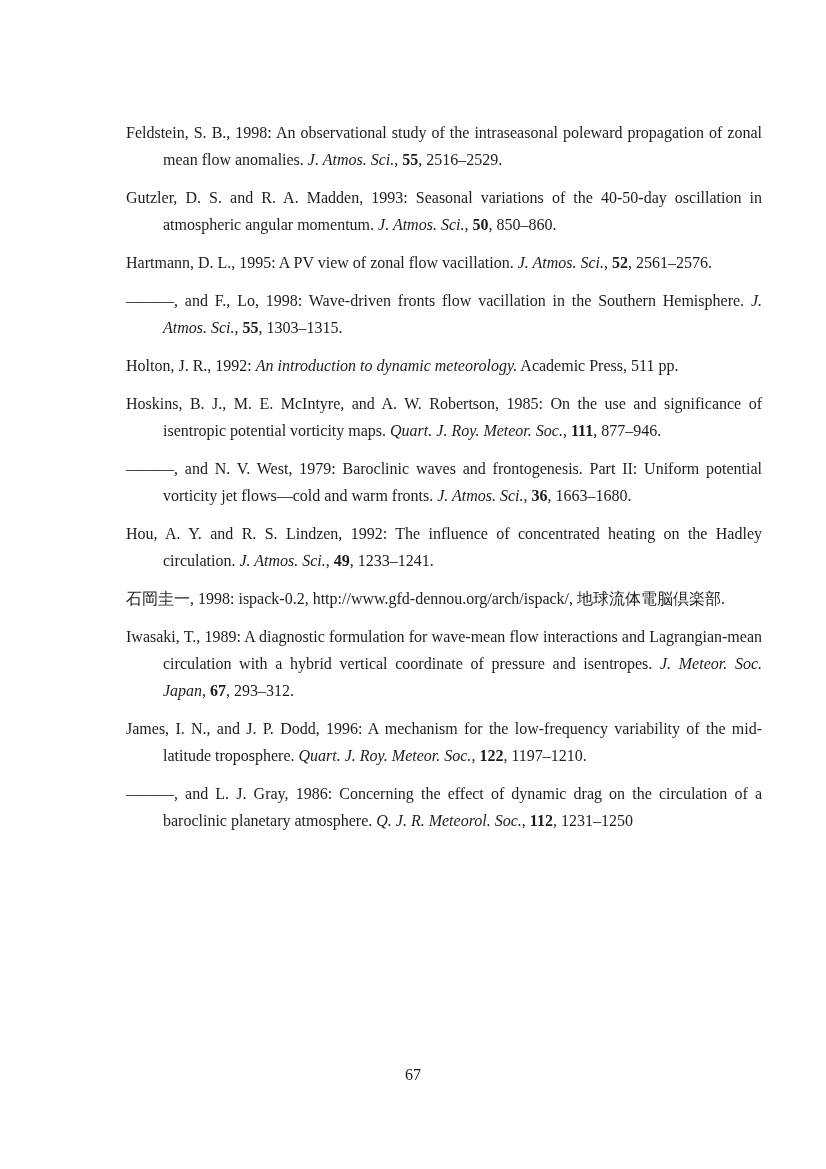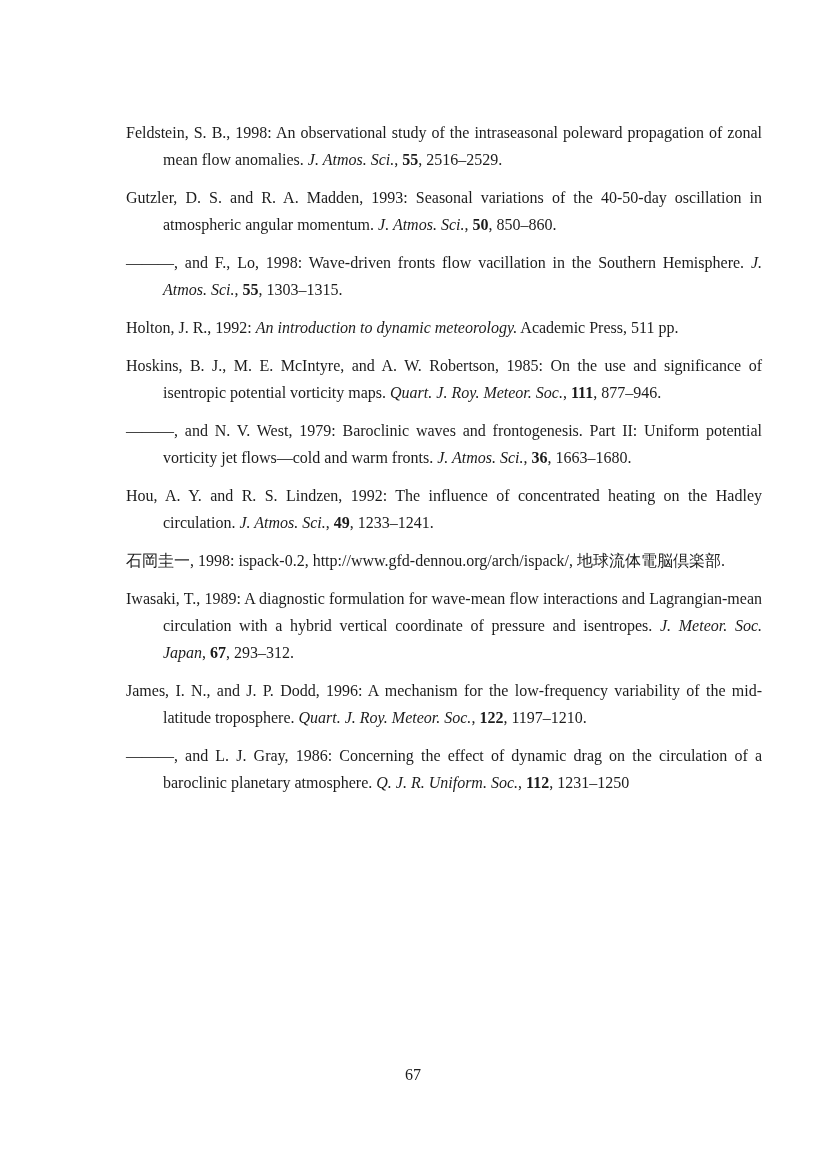--- a/index.html
+++ b/index.html
@@ -43,24 +43,25 @@
     color: #1c1c1c;
   }
 </style>
 </head>
 <body>
 
 <div class="page">
   <main class="refs">
       <p class="ref"><span class="n">Feldstein, S. B., 1998: An observational study of the intraseasonal poleward propagation of zonal mean flow anomalies. </span><span class="i">J. Atmos. Sci.</span><span class="n">, </span><span class="b">55</span><span class="n">, 2516–2529.</span></p>
       <p class="ref"><span class="n">Gutzler, D. S. and R. A. Madden, 1993: Seasonal variations of the 40-50-day oscillation in atmospheric angular momentum. </span><span class="i">J. Atmos. Sci.</span><span class="n">, </span><span class="b">50</span><span class="n">, 850–860.</span></p>
+      <p class="ref"><span class="n">Hartmann, D. L., 1995: A PV view of zonal flow vacillation. </span><span class="i">J. Atmos. Sci.</span><span class="n">, </span><span class="b">52</span><span class="n">, 2561–2576.</span></p>
       <p class="ref"><span class="n">———, and F., Lo, 1998: Wave-driven fronts flow vacillation in the Southern Hemisphere. </span><span class="i">J. Atmos. Sci.</span><span class="n">, </span><span class="b">55</span><span class="n">, 1303–1315.</span></p>
       <p class="ref"><span class="n">Holton, J. R., 1992: </span><span class="i">An introduction to dynamic meteorology.</span><span class="n"> Academic Press, 511 pp.</span></p>
       <p class="ref"><span class="n">Hoskins, B. J., M. E. McIntyre, and A. W. Robertson, 1985: On the use and significance of isentropic potential vorticity maps. </span><span class="i">Quart. J. Roy. Meteor. Soc.</span><span class="n">, </span><span class="b">111</span><span class="n">, 877–946.</span></p>
       <p class="ref"><span class="n">———, and N. V. West, 1979: Baroclinic waves and frontogenesis. Part II: Uniform potential vorticity jet flows—cold and warm fronts. </span><span class="i">J. Atmos. Sci.</span><span class="n">, </span><span class="b">36</span><span class="n">, 1663–1680.</span></p>
       <p class="ref"><span class="n">Hou, A. Y. and R. S. Lindzen, 1992: The influence of concentrated heating on the Hadley circulation. </span><span class="i">J. Atmos. Sci.</span><span class="n">, </span><span class="b">49</span><span class="n">, 1233–1241.</span></p>
       <p class="ref"><span class="n">石岡圭一, 1998: ispack-0.2, http://www.gfd-dennou.org/arch/ispack/, 地球流体電脳倶楽部.</span></p>
       <p class="ref"><span class="n">Iwasaki, T., 1989: A diagnostic formulation for wave-mean flow interactions and Lagrangian-mean circulation with a hybrid vertical coordinate of pressure and isentropes. </span><span class="i">J. Meteor. Soc. Japan</span><span class="n">, </span><span class="b">67</span><span class="n">, 293–312.</span></p>
       <p class="ref"><span class="n">James, I. N., and J. P. Dodd, 1996: A mechanism for the low-frequency variability of the mid-latitude troposphere. </span><span class="i">Quart. J. Roy. Meteor. Soc.</span><span class="n">, </span><span class="b">122</span><span class="n">, 1197–1210.</span></p>
-      <p class="ref"><span class="n">———, and L. J. Gray, 1986: Concerning the effect of dynamic drag on the circulation of a baroclinic planetary atmosphere. </span><span class="i">Q. J. R. Uniform. Soc.</span><span class="n">, </span><span class="b">112</span><span class="n">, 1231–1250</span></p>
+      <p class="ref"><span class="n">———, and L. J. Gray, 1986: Concerning the effect of dynamic drag on the circulation of a baroclinic planetary atmosphere. </span><span class="i">Q. J. R. Meteorol. Soc.</span><span class="n">, </span><span class="b">112</span><span class="n">, 1231–1250</span></p>
     </main>
   <div class="page-number">67</div>
 </div>
 
 </body></html>

